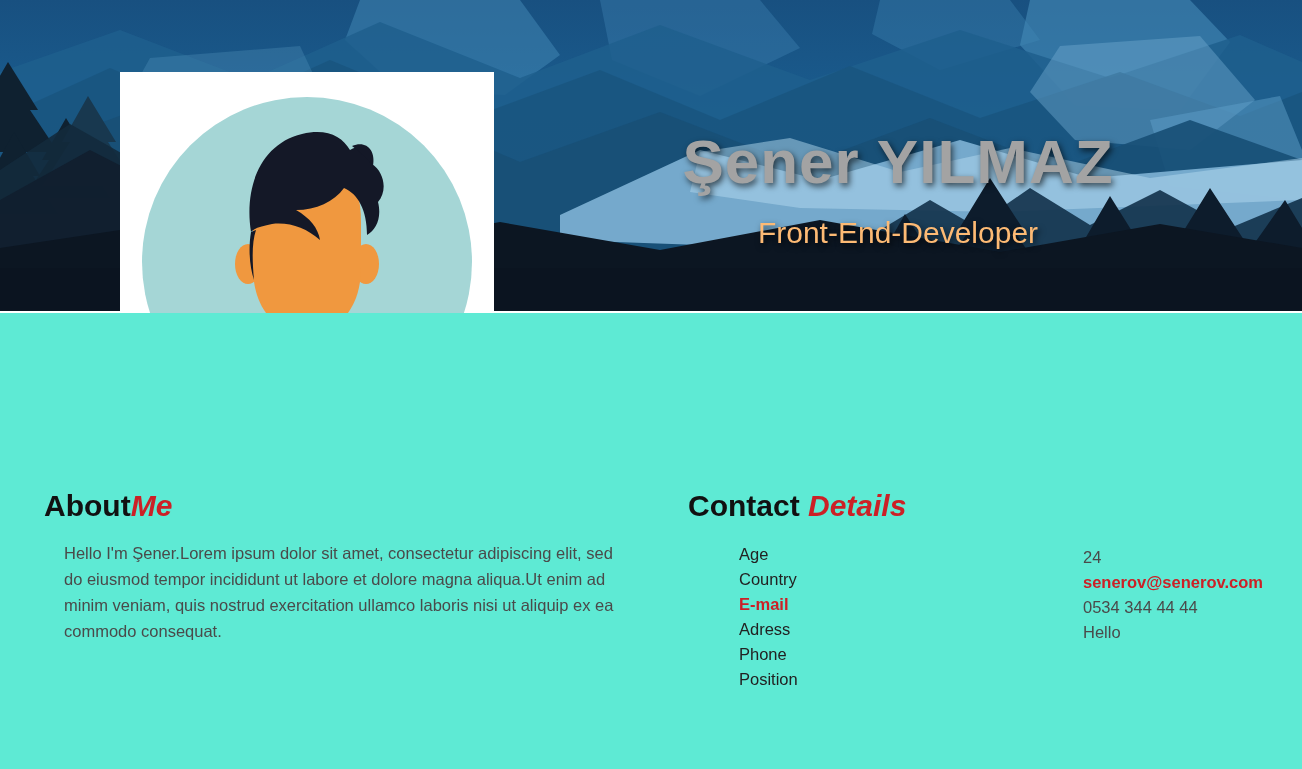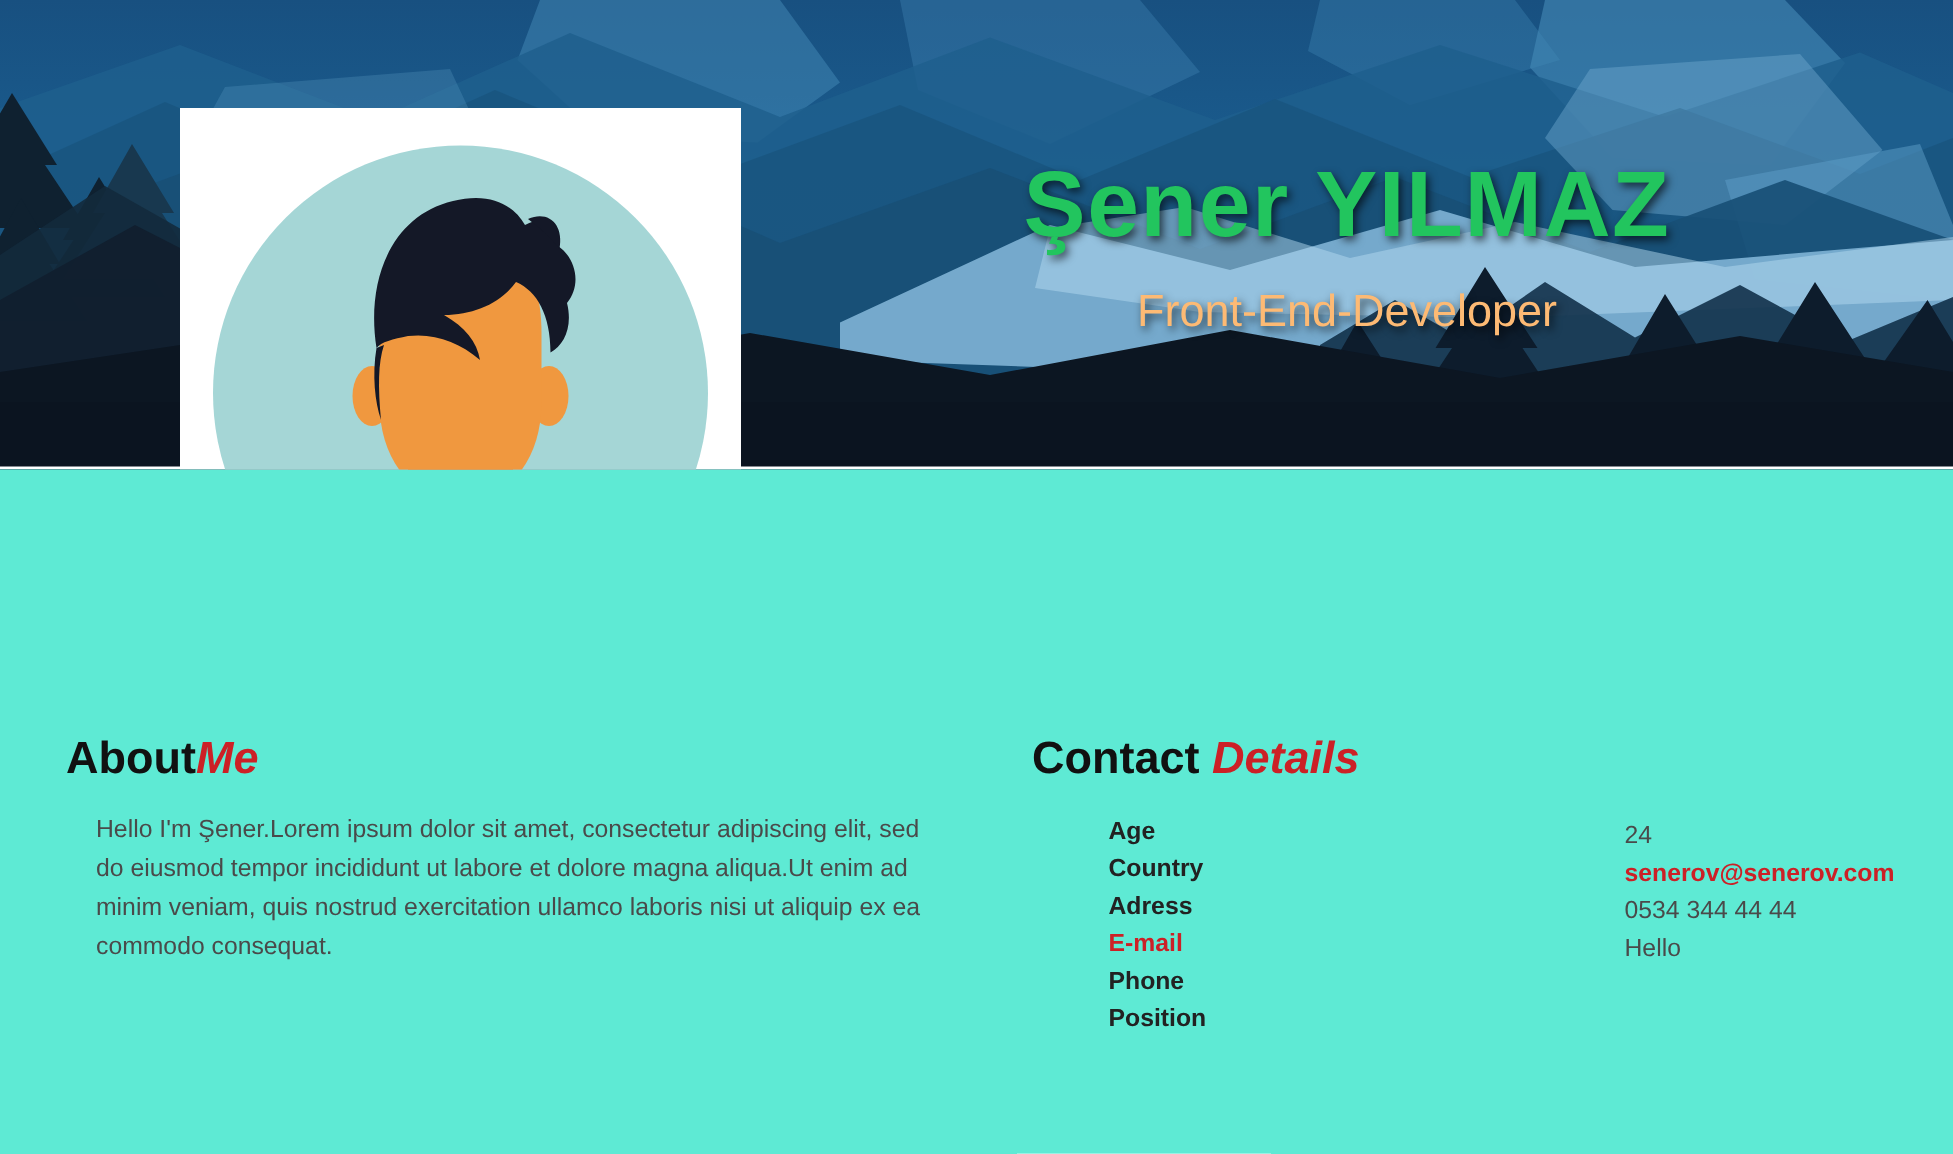--- a/index.html
+++ b/index.html
@@ -33,25 +33,26 @@
     left: 494px;
     top: 104px;
     width: 808px;
     text-align: center;
     z-index: 6;
     pointer-events: none;
   }
   .person-name {
     font-size: 62px;
     font-weight: bold;
-    color: #22c55e;
+    color: #a3a3a3;
     letter-spacing: 1px;
     line-height: 1.05;
     text-shadow: 2px 3px 6px rgba(0,0,0,0.65);
     white-space: nowrap;
+    margin-top: 25px;
   }
   .person-role {
     margin-top: 22px;
     font-size: 30px;
     font-weight: normal;
     color: #fdba74;
     text-shadow: 2px 3px 6px rgba(0,0,0,0.7);
     white-space: nowrap;
   }
 
@@ -108,21 +109,21 @@
   
   .contact-table {
     margin-top: 21px;
     position: relative;
     width: 560px;
   }
   .c-labels { position: absolute; left: 51px; top: 0; width: 260px; }
   .c-values { position: absolute; left: 352px; top: 3px; width: 260px; }
   .c-label {
     font-size: 16.5px;
-    font-weight: bold;
+    font-weight: normal;
     color: #222222;
     line-height: 25px;
     white-space: nowrap;
   }
   .c-value {
     font-size: 16.5px;
     color: #4a4a4a;
     line-height: 25px;
     white-space: nowrap;
     margin-left: 43px;
@@ -245,22 +246,22 @@
 
   <div class="col-contact">
     <div class="section-head">
       <span class="head-dark">Contact </span><span class="head-accent">Details</span>
     </div>
 
     <div class="contact-table">
       <div class="c-labels">
         <div class="c-label">Age</div>
         <div class="c-label">Country</div>
+        <div class="c-label accent">E-mail</div>
         <div class="c-label">Adress</div>
-        <div class="c-label accent">E-mail</div>
         <div class="c-label">Phone</div>
         <div class="c-label">Position</div>
       </div>
       <div class="c-values">
         <div class="c-value">24</div>
         <div class="c-value accent">senerov@senerov.com</div>
         <div class="c-value">0534 344 44 44</div>
         <div class="c-value">Hello</div>
       </div>
     </div>

